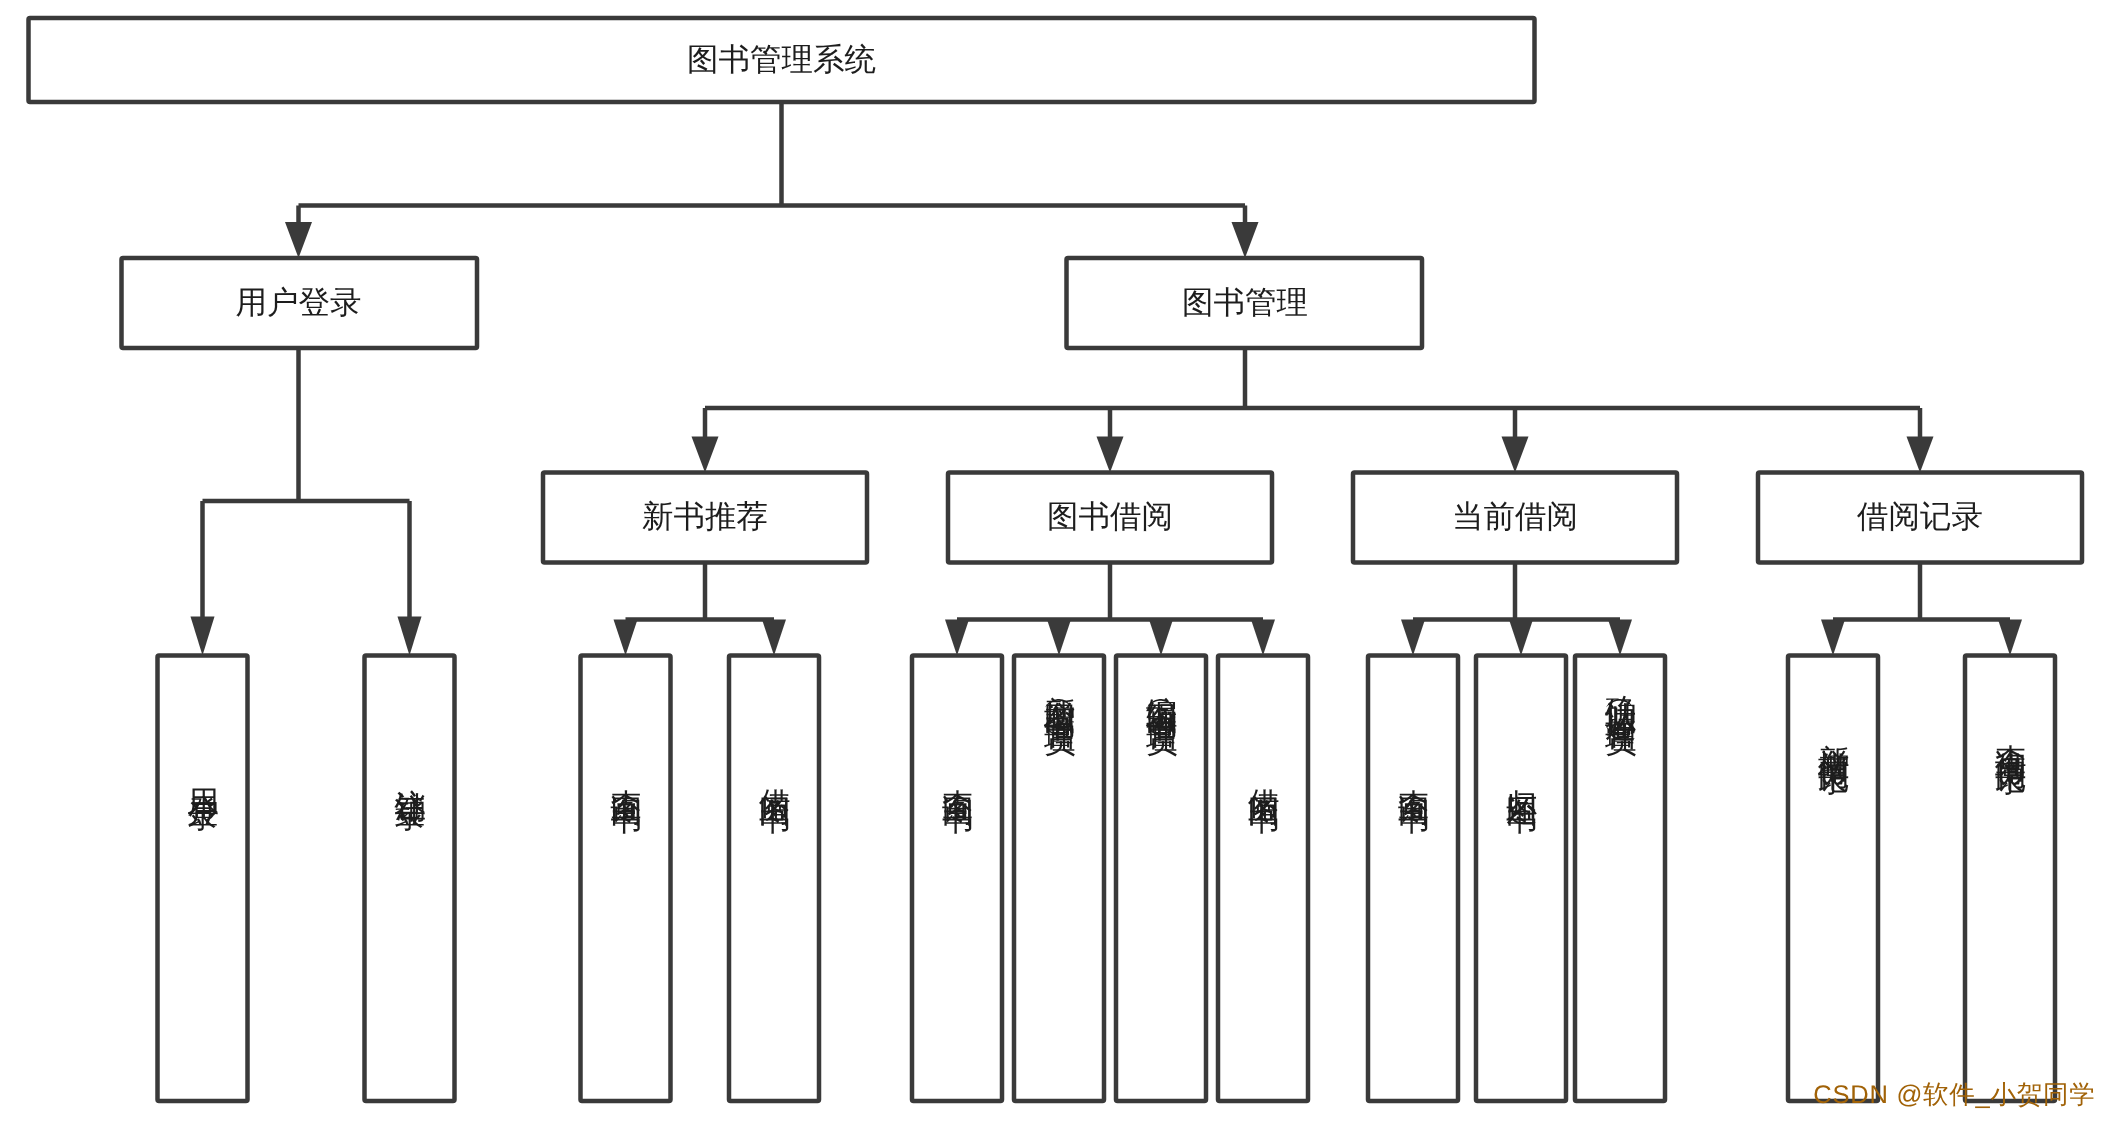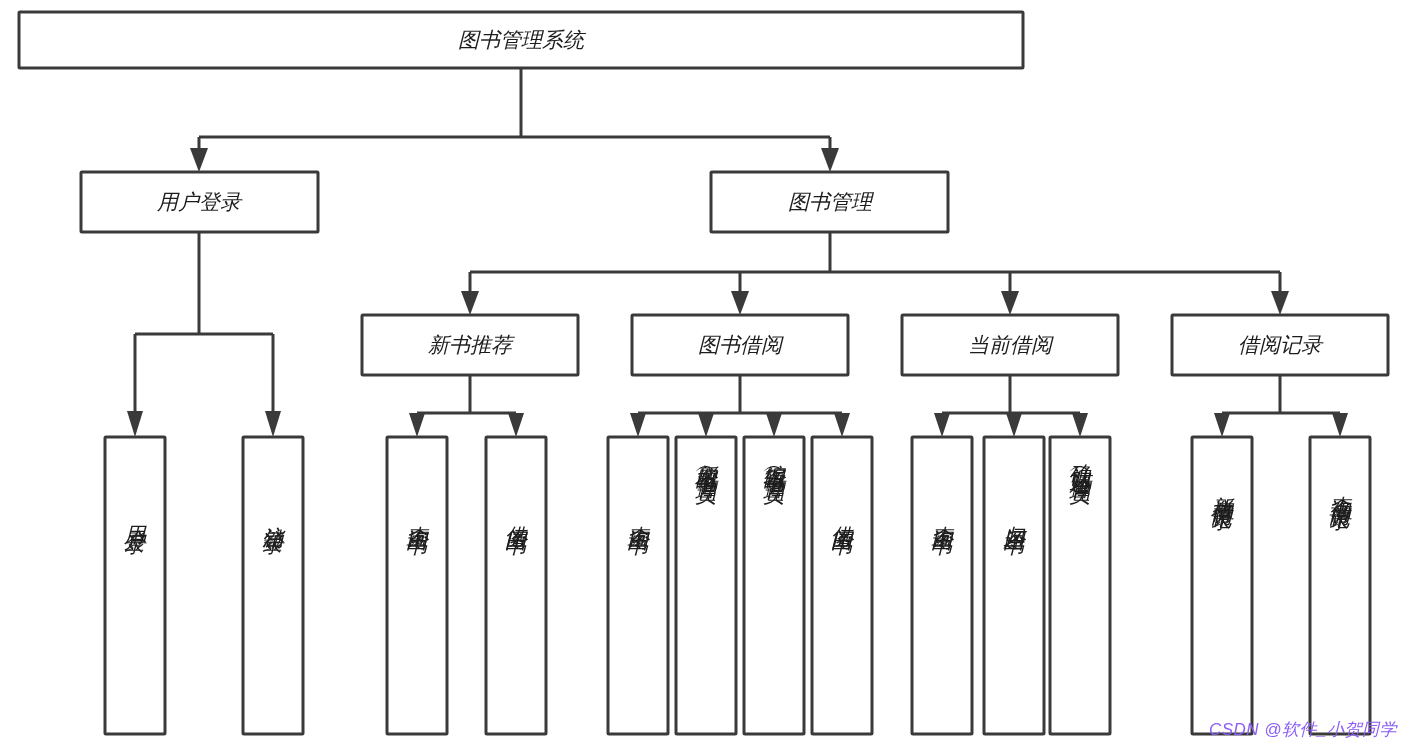--- a/index.html
+++ b/index.html
@@ -11,21 +11,20 @@
     width: 1405px;
     height: 747px;
     font-family: "Liberation Sans", "DejaVu Sans", sans-serif;
     overflow: hidden;
     position: relative;
   }
   #diagram-root {
     position: relative;
     width: 1405px;
     height: 747px;
-    font-style: italic;
   }
   svg.flow {
     position: absolute;
     left: 0;
     top: 0;
     width: 1405px;
     height: 747px;
   }
   .node-rect {
     fill: #ffffff;
@@ -65,21 +64,21 @@
     letter-spacing: 3px;
     color: #1d1d1d;
     white-space: nowrap;
   }
   .watermark {
     position: absolute;
     right: 8px;
     bottom: 6px;
     font-family: "Liberation Sans", "DejaVu Sans", sans-serif;
     font-size: 17px;
-    color: #8b5cf6;
+    color: #a16207;
     white-space: nowrap;
     letter-spacing: 0.5px;
   }
 </style>
 </head>
 <body>
 
 <div id="diagram-root">
 
   <svg class="flow" viewBox="0 0 1405 747">

